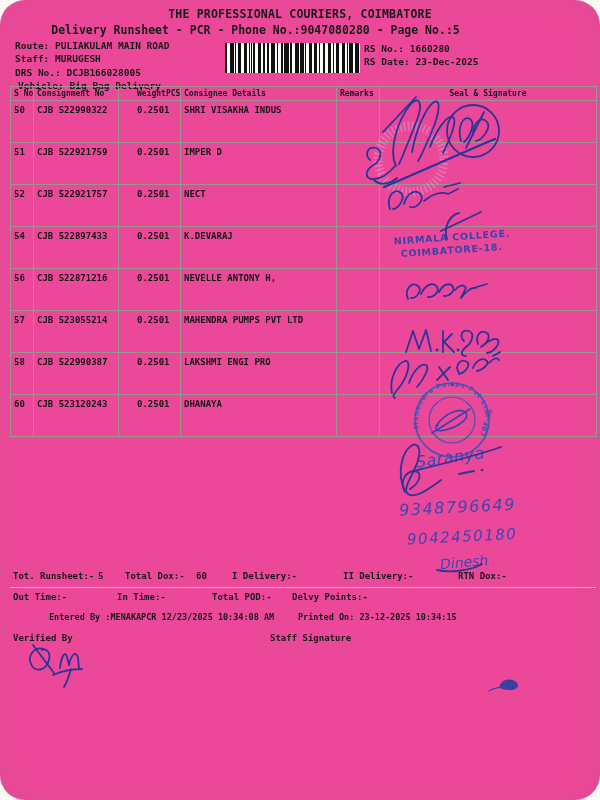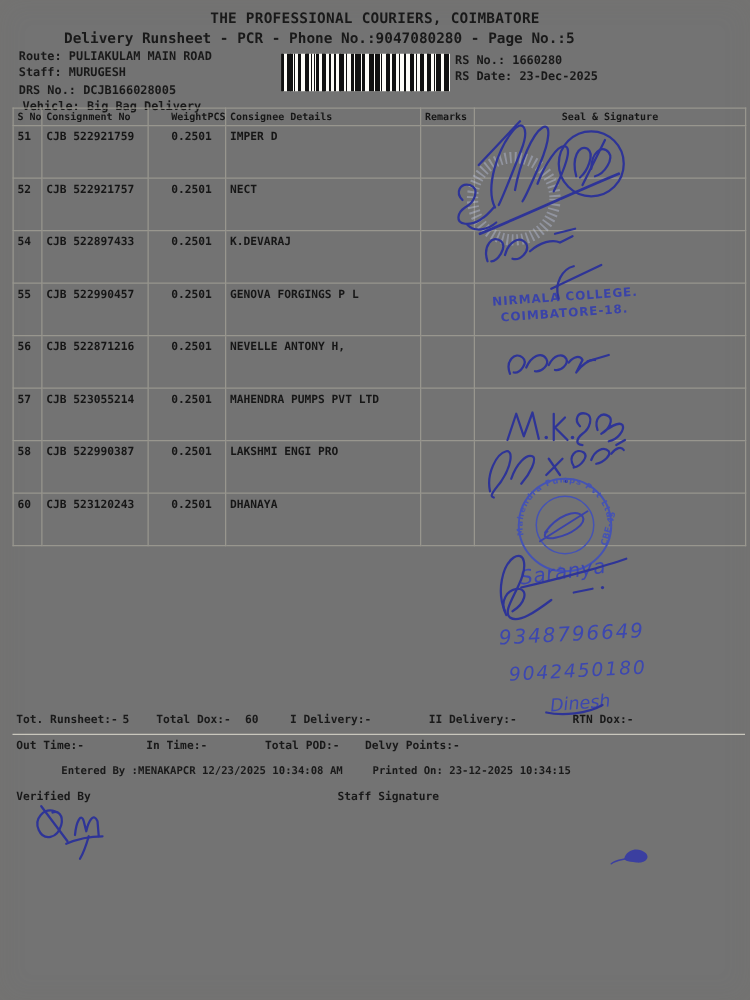--- a/index.html
+++ b/index.html
@@ -5,22 +5,22 @@
 <style>
   * { margin:0; padding:0; box-sizing:border-box; }
   html,body { width:600px; height:800px; }
   body {
     position:relative;
     background:#fbfaf5;
     font-family:"DejaVu Sans Mono", monospace;
     color:#161616;
     overflow:hidden;
   }
-  .paper { position:absolute; inset:0; background:#737373;
-    box-shadow: inset 0 0 22px rgba(120,115,100,.12); }
+  .paper { position:absolute; inset:0; background:#ec4899;
+    box-shadow: inset 0 0 22px rgba(120,115,100,.12); border-radius: 25px; }
 
   .printed { font-family:"DejaVu Sans Mono", monospace; font-weight:bold; color:#191919; white-space:nowrap; }
 
   .title    { position:absolute; top:7px;  left:0; width:600px; text-align:center; font-size:11.5px; letter-spacing:.2px; }
   .subtitle { position:absolute; top:23px; left:0; width:511px; text-align:center; font-size:11.5px; }
 
   .info-line { position:absolute; font-size:9.5px; }
   .route   { top:40px; left:15px; }
   .staff   { top:53px; left:15px; }
   .drs     { top:67px; left:15px; }
@@ -113,20 +113,33 @@
             <span class="wp-wrap">
               <span>Weight</span>
               <span>PCS</span>
             </span>
           </th>
       <th>Consignee Details</th>
       <th>Remarks</th>
       <th class="th-seal">Seal &amp; Signature</th>
     </tr>
     <tr>
+      <td>50</td>
+      <td>CJB 522990322</td>
+      <td>
+            <span class="wp-wrap">
+              <span>0.250</span>
+              <span>1</span>
+            </span>
+          </td>
+      <td>SHRI VISAKHA INDUS</td>
+      <td></td>
+      <td></td>
+    </tr>
+    <tr>
       <td>51</td>
       <td>CJB 522921759</td>
       <td>
             <span class="wp-wrap">
               <span>0.250</span>
               <span>1</span>
             </span>
           </td>
       <td>IMPER D</td>
       <td></td>
@@ -148,33 +161,20 @@
     <tr>
       <td>54</td>
       <td>CJB 522897433</td>
       <td>
             <span class="wp-wrap">
               <span>0.250</span>
               <span>1</span>
             </span>
           </td>
       <td>K.DEVARAJ</td>
-      <td></td>
-      <td></td>
-    </tr>
-    <tr>
-      <td>55</td>
-      <td>CJB 522990457</td>
-      <td>
-            <span class="wp-wrap">
-              <span>0.250</span>
-              <span>1</span>
-            </span>
-          </td>
-      <td>GENOVA FORGINGS P L</td>
       <td></td>
       <td></td>
     </tr>
     <tr>
       <td>56</td>
       <td>CJB 522871216</td>
       <td>
             <span class="wp-wrap">
               <span>0.250</span>
               <span>1</span>

